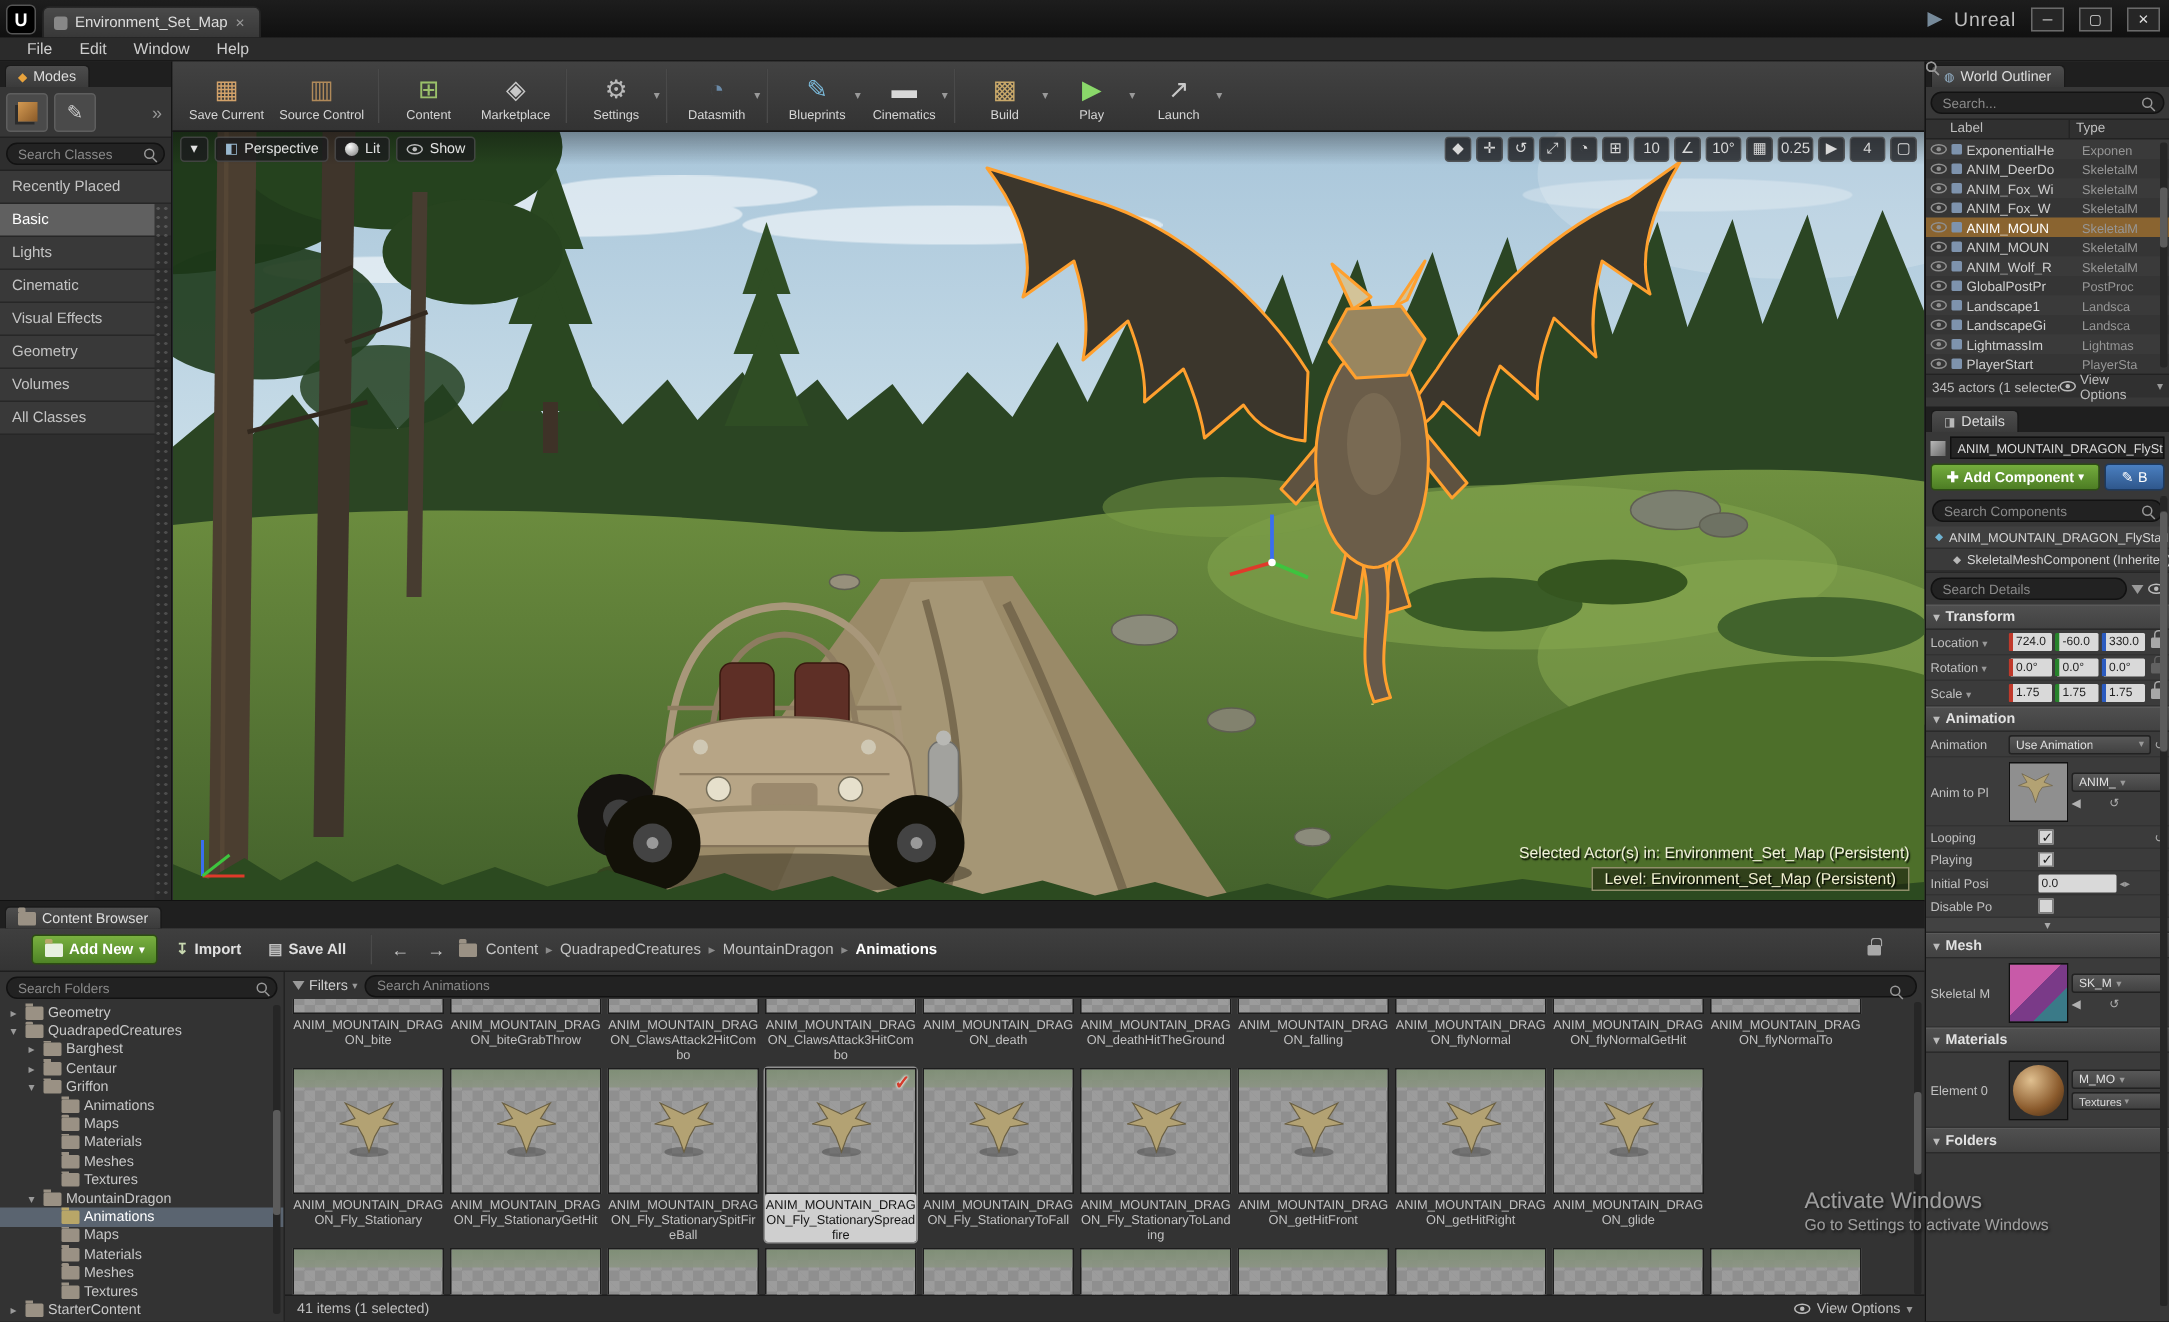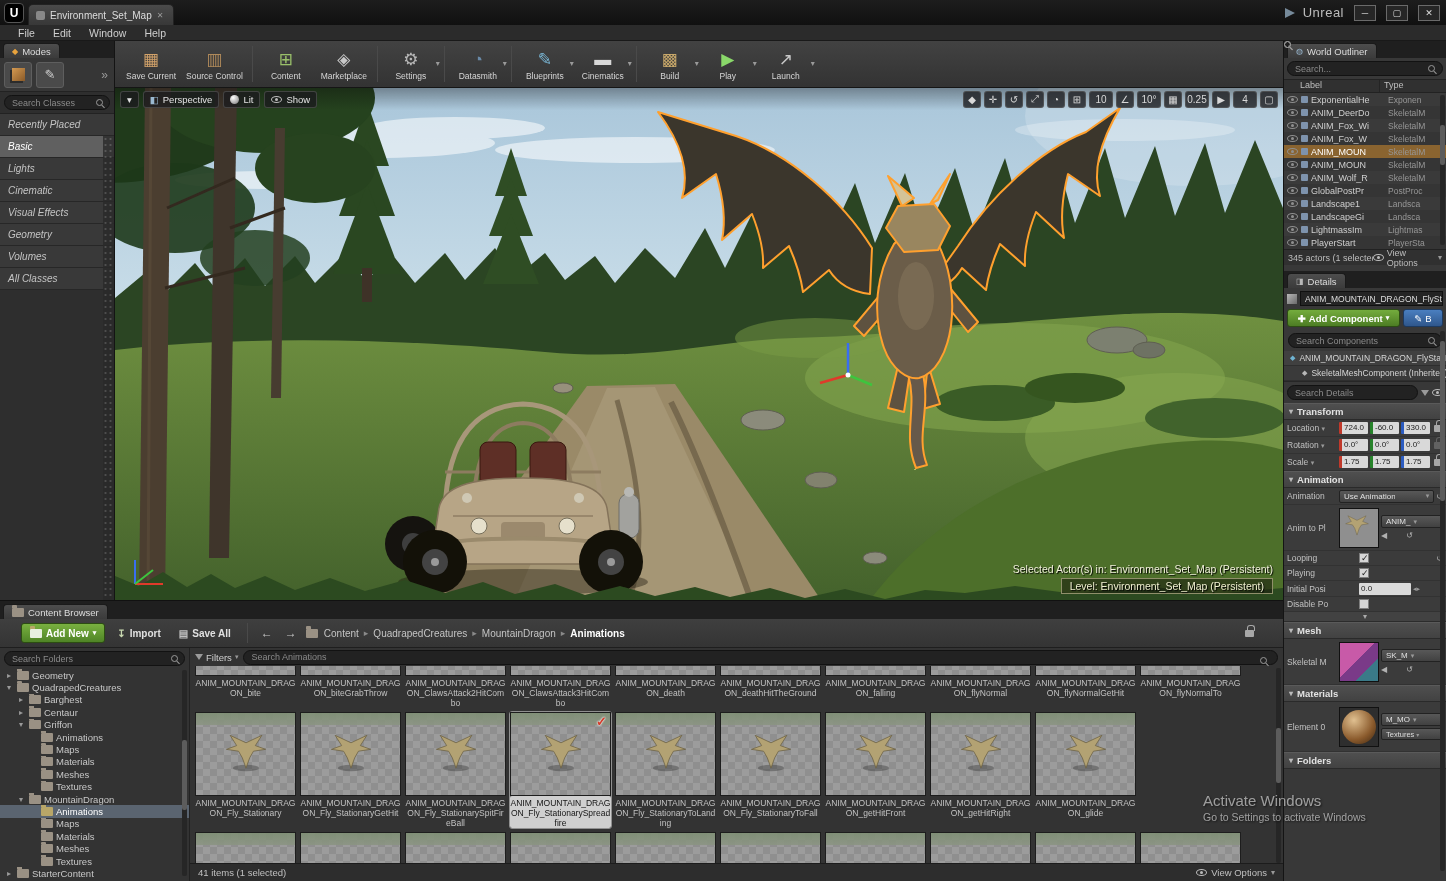--- a/index.html
+++ b/index.html
@@ -29,21 +29,21 @@
   .mode-tool { width:28px; height:26px; background:#4a4a4a; border:1px solid #5e5e5e; border-radius:3px; display:flex; align-items:center; justify-content:center; }
   .cube-glyph { width:13px; height:13px; background:linear-gradient(135deg,#d49a52,#8a5a28); box-shadow:-2px 2px 0 rgba(0,0,0,.4); }
   .pen-glyph { color:#cfcfcf; font-size:13px; }
   .more-chevrons { margin-left:auto; color:#9a9a9a; font-size:12px; padding-right:2px; }
   .searchrow { display:flex; align-items:center; padding:3px 4px; position:relative; }
   .search { width:100%; height:15px; background:#222; border:1px solid #121212; border-radius:8px; color:#bbb; font-size:9px; padding:0 16px 0 7px; outline:none; }
   .search::placeholder { color:#8a8a8a; }
   .mag { position:absolute; right:9px; top:7px; width:9px; height:9px; }
   .mag::before { content:''; position:absolute; width:5px; height:5px; border:1.3px solid #999; border-radius:50%; left:0; top:0; }
   .mag::after { content:''; position:absolute; width:4px; height:1.4px; background:#999; transform:rotate(45deg); left:5px; top:7px; }
-  #modes-list { border-top:1px solid #222;font-style:italic; }
+  #modes-list { border-top:1px solid #222; }
   .mode-row { height:22px; display:flex; align-items:center; padding-left:8px; font-size:10px; color:#c4c4c4; border-bottom:1px solid #272727; background:#393939; }
   .mode-row.sel { background:#606060; color:#fff; }
   #modes-grip { position:absolute; right:0; top:95px; bottom:0; width:11px; background:#2a2a2a; background-image:radial-gradient(circle, #555 1px, transparent 1.2px); background-size:5px 6px; opacity:.8; }
 
   
   #toolbar { position:absolute; left:115px; top:41px; width:1168px; height:47px; background:linear-gradient(#424242,#333); border-bottom:1px solid #151515; display:flex; align-items:center; padding:0 6px; }
   .tbtn { display:flex; flex-direction:column; align-items:center; justify-content:center; min-width:58px; height:43px; padding:1px 5px; border-radius:3px; position:relative; }
   .ticon { height:24px; display:flex; align-items:center; justify-content:center; font-size:17px; line-height:1; }
   .tlabel { font-size:8.5px; color:#d6d6d6; white-space:nowrap; }
   .tcaret { position:absolute; right:0px; top:16px; color:#9a9a9a; font-size:8px; }
@@ -951,30 +951,30 @@
                 </div>
     <div class="tname">ANIM_MOUNTAIN_DRAGON_Fly_StationarySpreadfire</div>
   </div>
               <div class="tile">
     <div class="thumb">
                   <svg width="56" height="56" viewBox="0 0 60 60">
                     <ellipse cx="30" cy="45" rx="14" ry="3.5" fill="rgba(40,40,40,0.35)"></ellipse>
                     <path d="M30,18 L13,10 L20,21 L9,25 L22,27 L26,34 L30,45 L34,34 L38,27 L51,25 L40,21 L47,10 Z" fill="#b3a273" stroke="#6a5f42" stroke-width="0.8"></path>
                   </svg>
                 </div>
-    <div class="tname">ANIM_MOUNTAIN_DRAGON_Fly_StationaryToLanding</div>
+    <div class="tname">ANIM_MOUNTAIN_DRAGON_Fly_StationaryToFall</div>
   </div>
               <div class="tile">
     <div class="thumb">
                   <svg width="56" height="56" viewBox="0 0 60 60">
                     <ellipse cx="30" cy="45" rx="14" ry="3.5" fill="rgba(40,40,40,0.35)"></ellipse>
                     <path d="M30,18 L13,10 L20,21 L9,25 L22,27 L26,34 L30,45 L34,34 L38,27 L51,25 L40,21 L47,10 Z" fill="#b3a273" stroke="#6a5f42" stroke-width="0.8"></path>
                   </svg>
                 </div>
-    <div class="tname">ANIM_MOUNTAIN_DRAGON_Fly_StationaryToFall</div>
+    <div class="tname">ANIM_MOUNTAIN_DRAGON_Fly_StationaryToLanding</div>
   </div>
               <div class="tile">
     <div class="thumb">
                   <svg width="56" height="56" viewBox="0 0 60 60">
                     <ellipse cx="30" cy="45" rx="14" ry="3.5" fill="rgba(40,40,40,0.35)"></ellipse>
                     <path d="M30,18 L13,10 L20,21 L9,25 L22,27 L26,34 L30,45 L34,34 L38,27 L51,25 L40,21 L47,10 Z" fill="#b3a273" stroke="#6a5f42" stroke-width="0.8"></path>
                   </svg>
                 </div>
     <div class="tname">ANIM_MOUNTAIN_DRAGON_getHitFront</div>
   </div>

